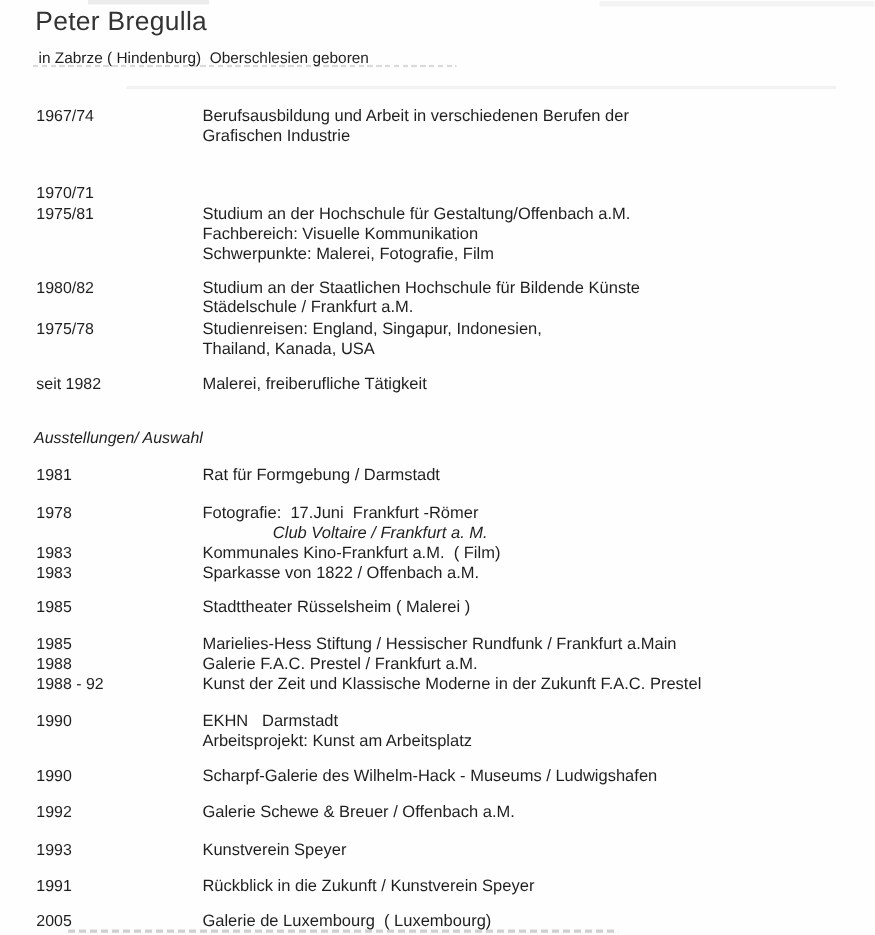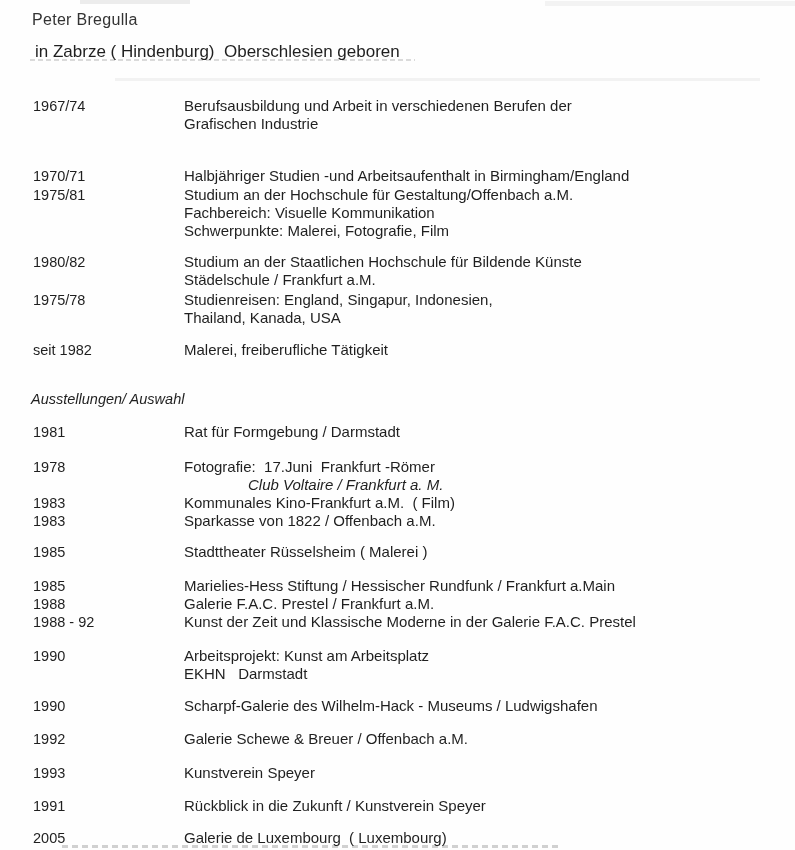--- a/index.html
+++ b/index.html
@@ -8,27 +8,27 @@
     background: #ffffff;
     font-family: "Liberation Sans", sans-serif;
     color: #1f1f1f;
     position: relative;
     overflow: hidden;
   }
   .page { position: absolute; inset: 0; background: #fefefe; }
 
   .title {
     position: absolute; left: 32px; top: 8px;
-    font-size: 16px; line-height: 24px;
+    font-size: 24px; line-height: 24px;
     color: #333333; letter-spacing: 0.3px;
     white-space: pre;
   }
   .subtitle {
     position: absolute; left: 35px; top: 43px;
-    font-size: 17px; line-height: 18px;
+    font-size: 14px; line-height: 18px;
     white-space: pre;
   }
   .heading {
     position: absolute; left: 31px; top: 390px;
     font-size: 14.5px; line-height: 18px;
     font-style: italic;
     white-space: pre;
   }
 
   .entry { position: absolute; left: 0; width: 641px; }
@@ -76,23 +76,20 @@
   <div class="entry" style="top:97px">
     <span class="date">1967/74</span>
     <div class="desc">
       <div class="line">Berufsausbildung und Arbeit in verschiedenen Berufen der</div>
       <div class="line">Grafischen Industrie</div>
     </div>
   </div>
 
   <div class="entry" style="top:167px">
     <span class="date">1970/71</span>
-    <div class="desc">
-      <div class="line">Halbjähriger Studien -und Arbeitsaufenthalt in Birmingham/England</div>
-    </div>
   </div>
 
   <div class="entry" style="top:186px">
     <span class="date">1975/81</span>
     <div class="desc">
       <div class="line">Studium an der Hochschule für Gestaltung/Offenbach a.M.</div>
       <div class="line">Fachbereich: Visuelle Kommunikation</div>
       <div class="line">Schwerpunkte: Malerei, Fotografie, Film</div>
     </div>
   </div>
@@ -168,29 +165,29 @@
   <div class="entry" style="top:595px">
     <span class="date">1988</span>
     <div class="desc">
       <div class="line">Galerie F.A.C. Prestel / Frankfurt a.M.</div>
     </div>
   </div>
 
   <div class="entry" style="top:613px">
     <span class="date">1988 - 92</span>
     <div class="desc">
-      <div class="line">Kunst der Zeit und Klassische Moderne in der Galerie F.A.C. Prestel</div>
+      <div class="line">Kunst der Zeit und Klassische Moderne in der Zukunft F.A.C. Prestel</div>
     </div>
   </div>
 
   <div class="entry" style="top:647px">
     <span class="date">1990</span>
     <div class="desc">
+      <div class="line">EKHN   Darmstadt</div>
       <div class="line">Arbeitsprojekt: Kunst am Arbeitsplatz</div>
-      <div class="line">EKHN   Darmstadt</div>
     </div>
   </div>
 
   <div class="entry" style="top:697px">
     <span class="date">1990</span>
     <div class="desc">
       <div class="line">Scharpf-Galerie des Wilhelm-Hack - Museums / Ludwigshafen</div>
     </div>
   </div>
 

